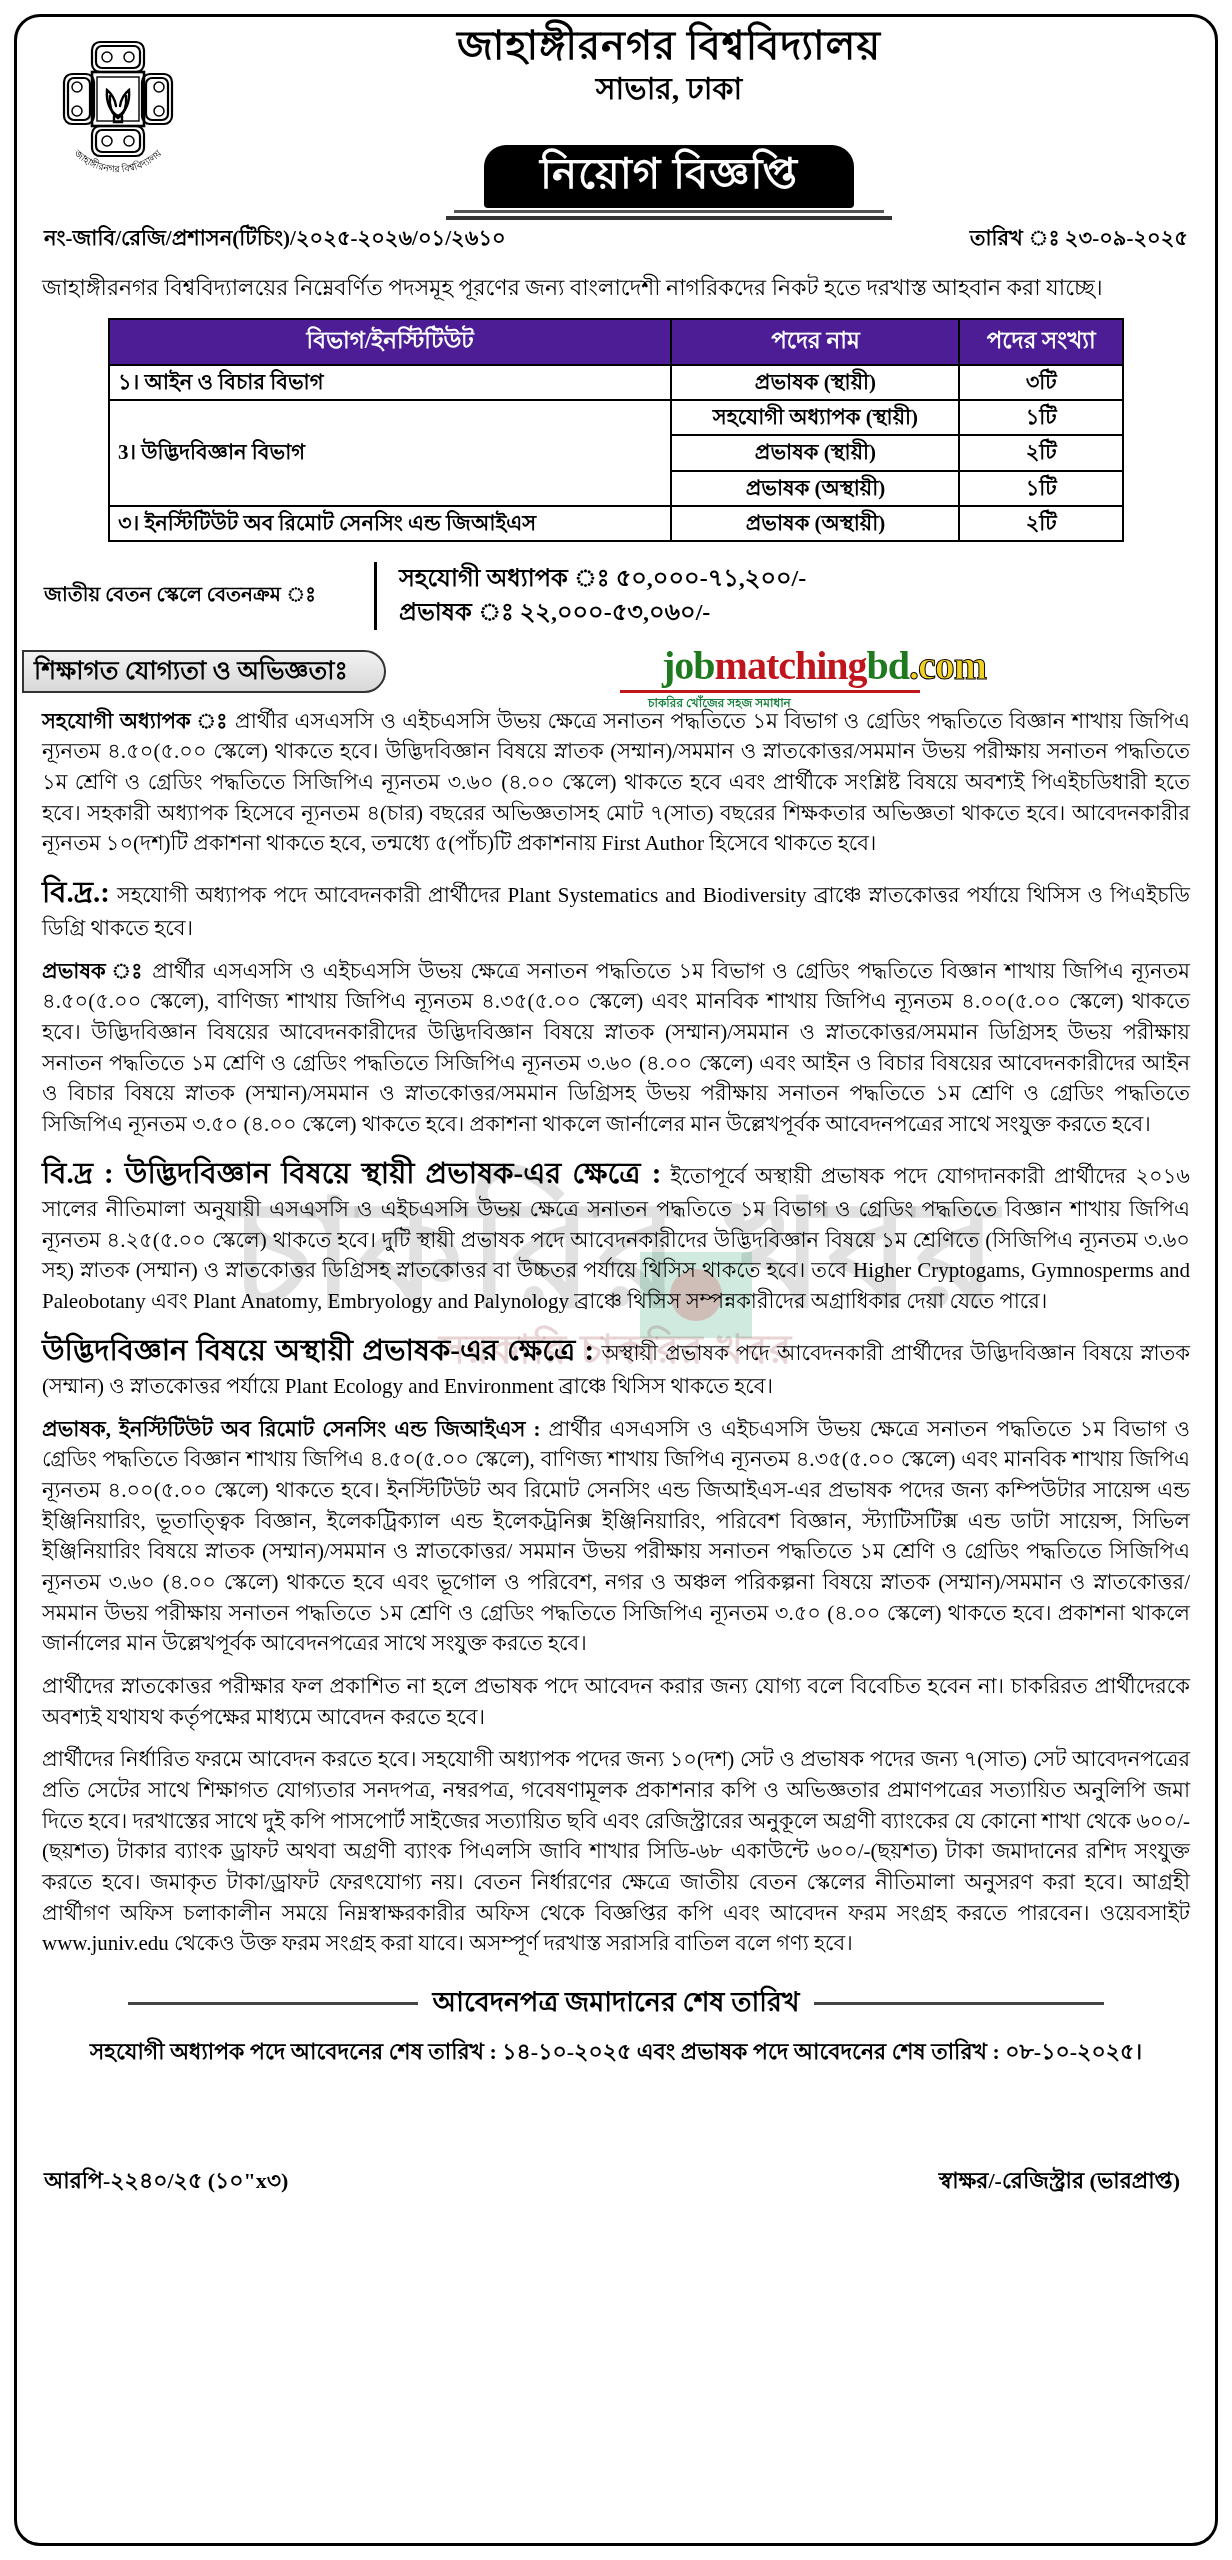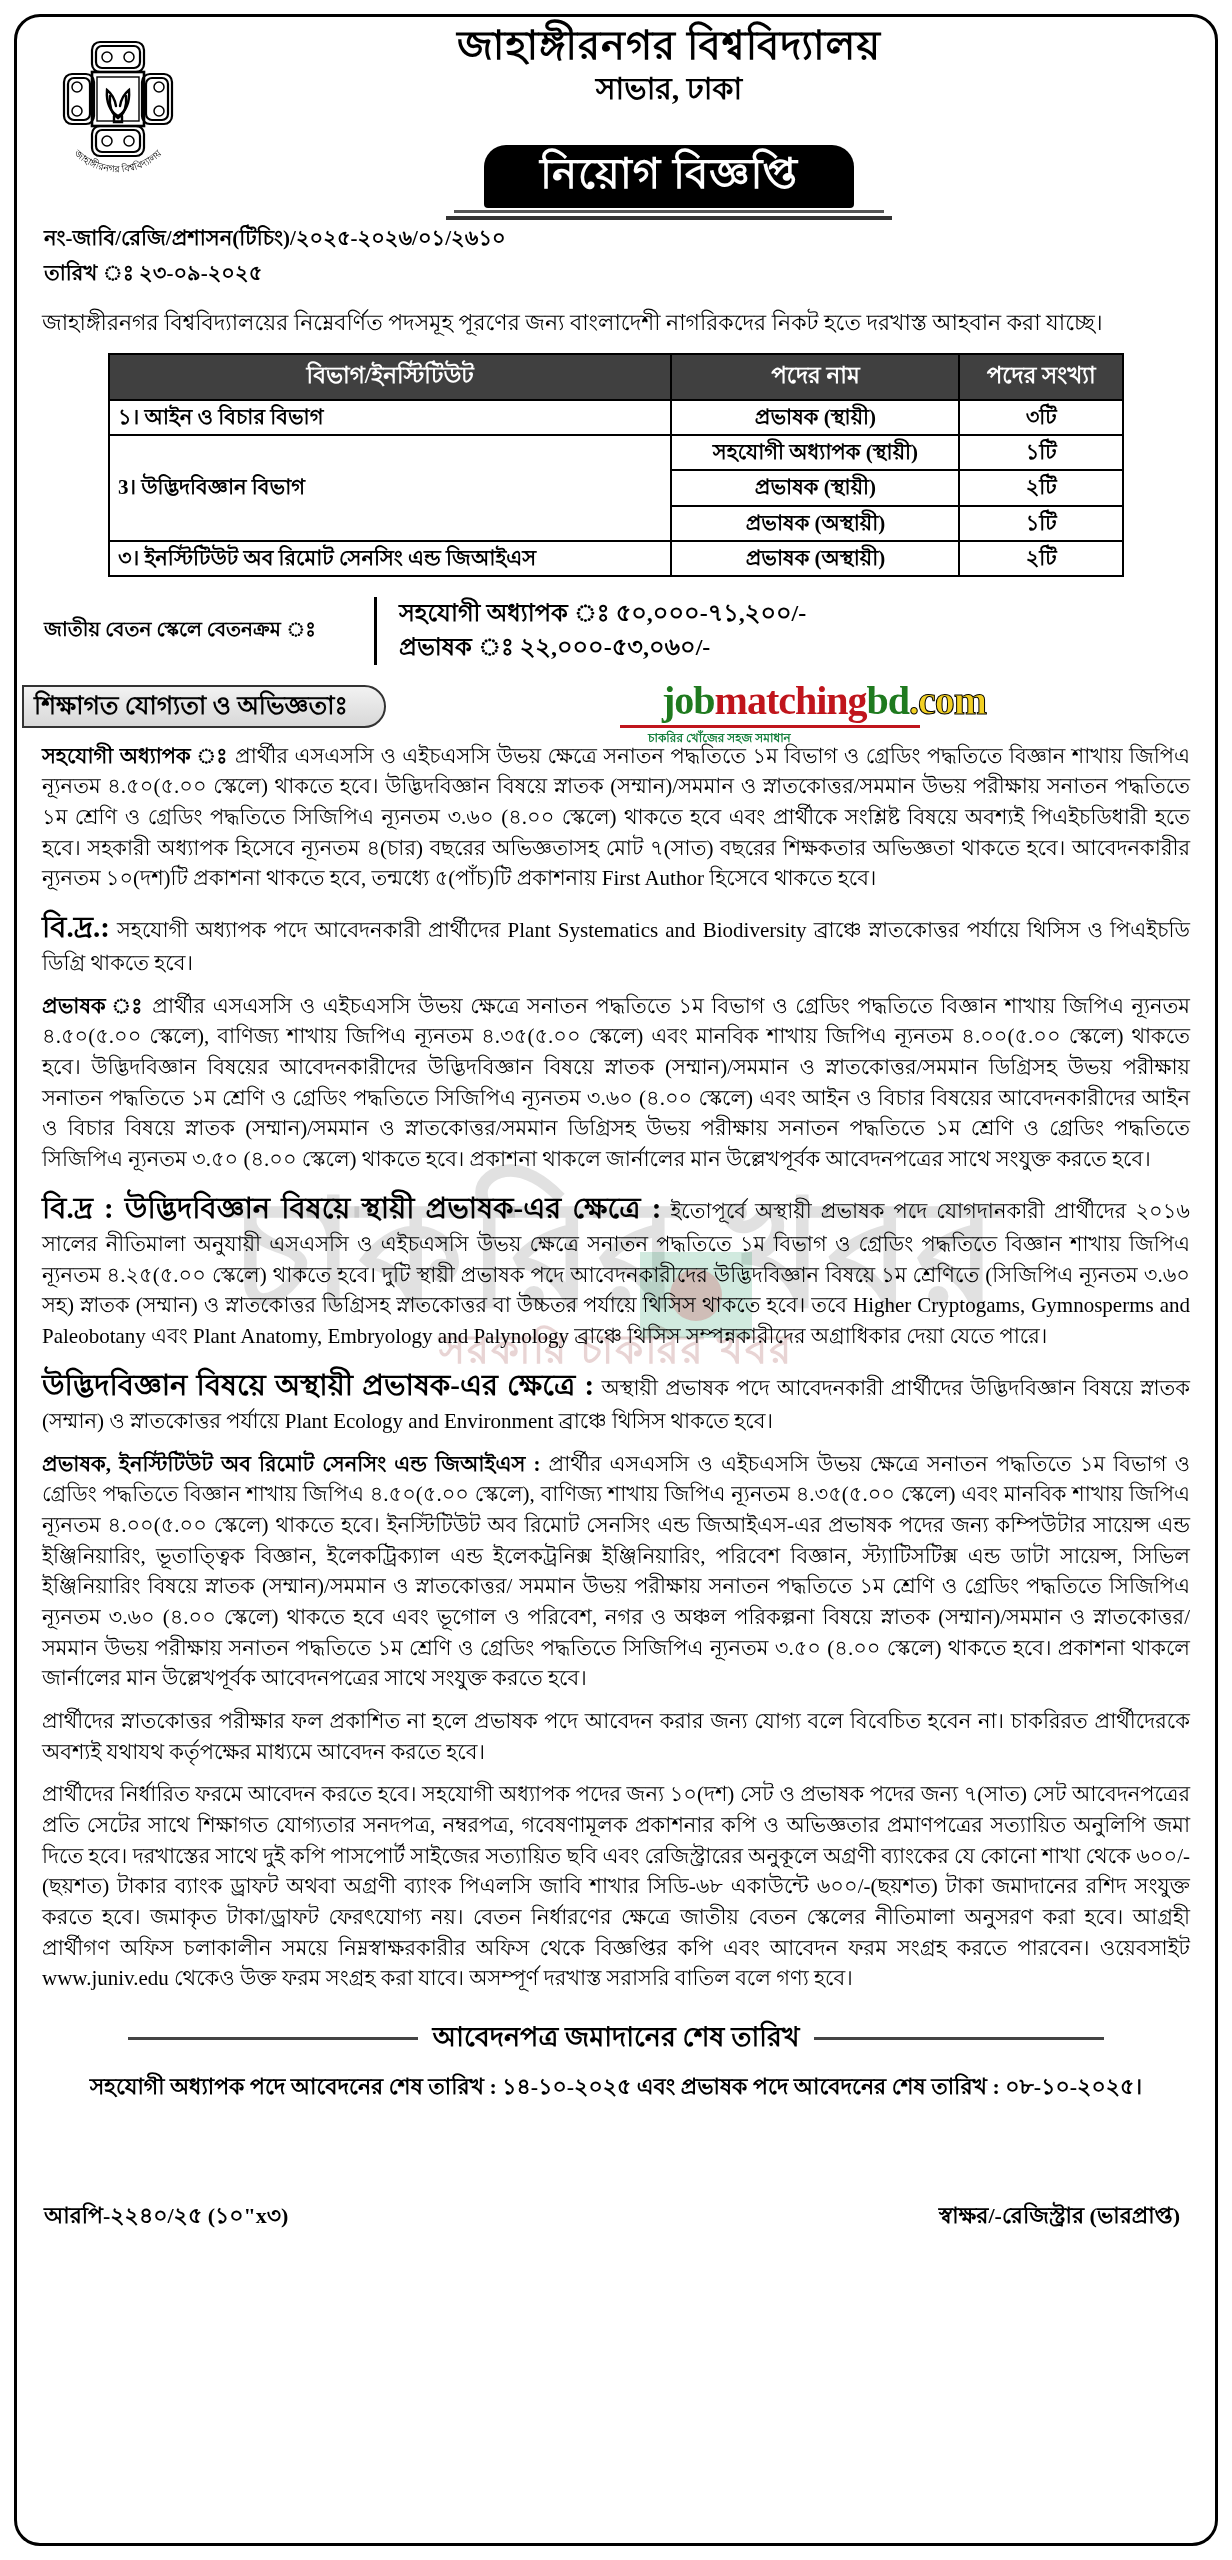--- a/index.html
+++ b/index.html
@@ -110,21 +110,20 @@
 
   
   .ref-row {
     display: flex;
     justify-content: space-between;
     align-items: baseline;
     font-size: 21px;
     font-weight: 600;
     margin-top: 26px;
     padding: 0 6px;
-    flex-direction: column;
   }
 
   
   .intro {
     font-size: 22px;
     line-height: 1.5;
     margin-top: 14px;
     padding: 0 4px;
     text-align: justify;
   }
@@ -141,21 +140,21 @@
     font-size: 21px;
   }
   table.posts th,
   table.posts td {
     border: 2px solid #000;
     padding: 3px 8px;
     line-height: 1.3;
     font-weight: 600;
   }
   table.posts thead th {
-    background: #404040;
+    background: #4c1d95;
     color: #fff;
     text-align: center;
     font-size: 23px;
     padding: 6px 8px 8px 8px;
   }
   td.dept { text-align: left; padding-left: 12px; }
   td.post { text-align: center; }
   td.count { text-align: center; }
 
   

